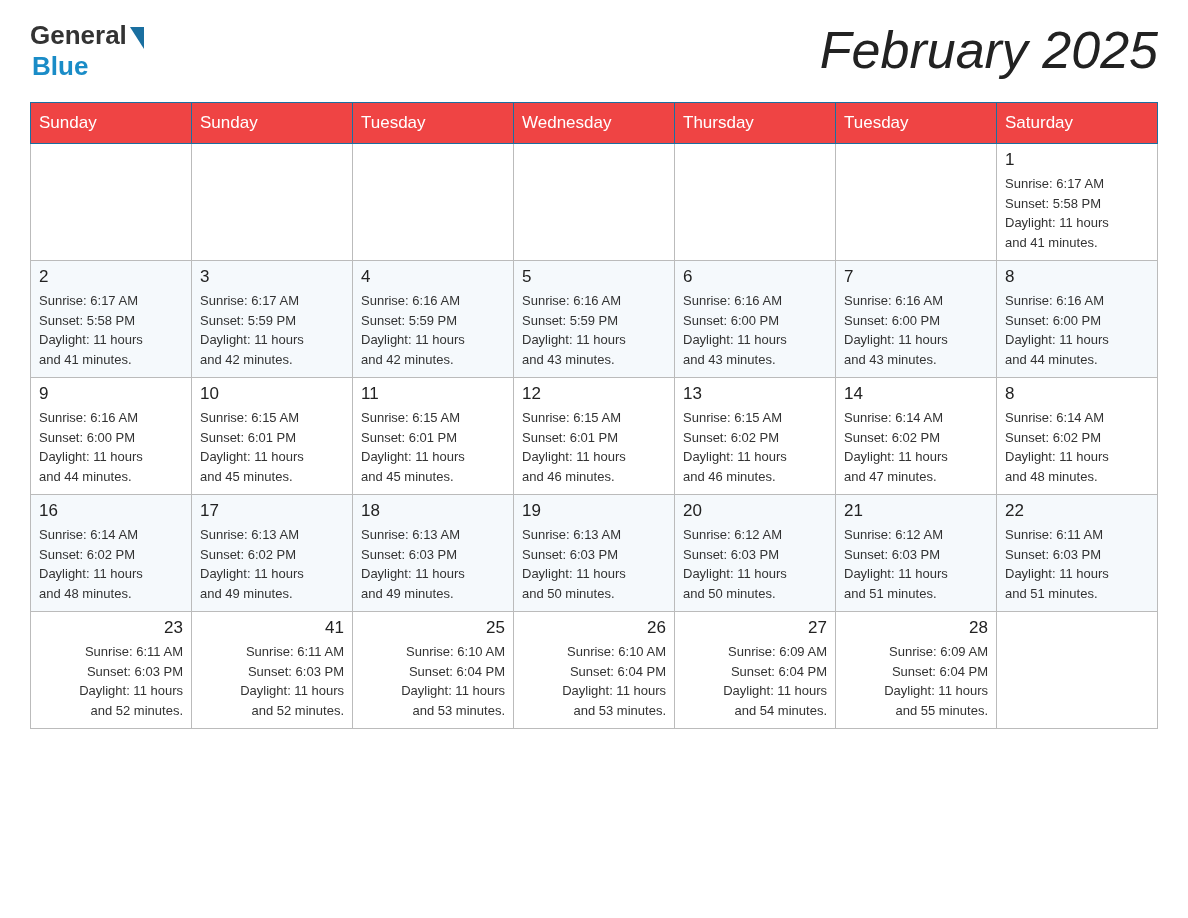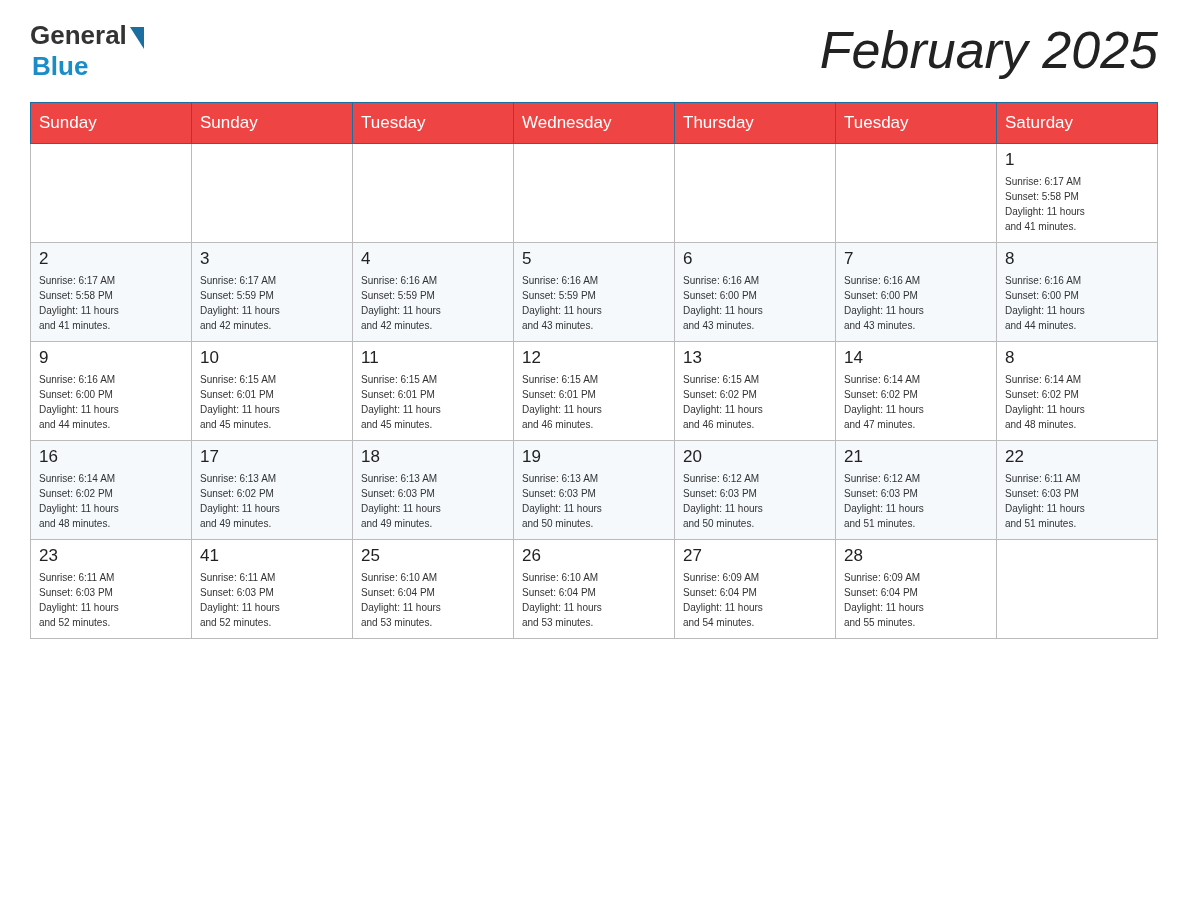--- a/index.html
+++ b/index.html
@@ -81,38 +81,38 @@
       font-size: 13px;
       color: #333;
     }
     .day-number {
       font-size: 17px;
       color: #222;
       margin-bottom: 4px;
       display: block;
     }
     .day-info {
-      font-size: 10px;
+      font-size: 13px;
       line-height: 1.5;
       color: #333;
     }
     .empty-cell {
       background: #f9f9f9;
     }
     tr:nth-child(odd) td {
       background-color: #ffffff;
     }
     tr:nth-child(even) td {
       background-color: #f5f9fc;
     }
     .row-week1 td { background-color: #ffffff; }
     .row-week2 td { background-color: #f5f9fc; }
     .row-week3 td { background-color: #ffffff; }
     .row-week4 td { background-color: #f5f9fc; }
-    .row-week5 td { background-color: #ffffff; }
+    .row-week5 td { background-color: #ffffff; text-align: right; }
     td.empty-cell { background-color: inherit; }
   </style>
 </head>
 <body>
 
 <div class="header">
   <div class="logo">
     <div class="logo-top">
       <span class="logo-general">General</span>
       <div class="logo-arrow"></div>

